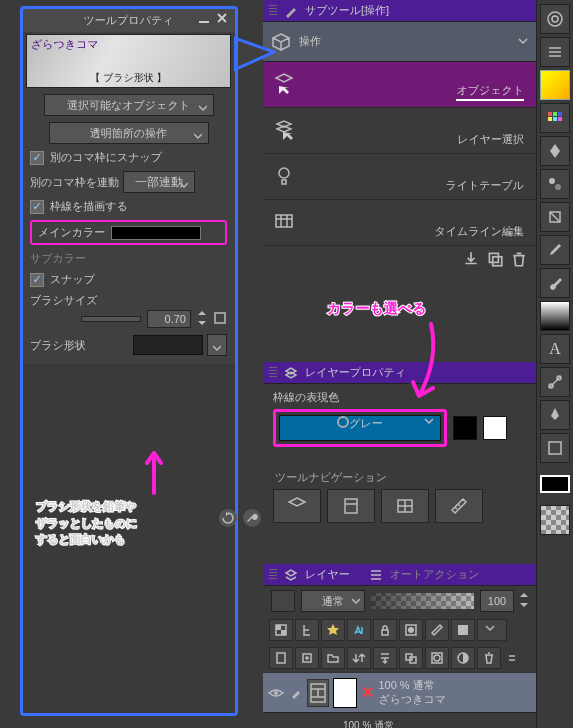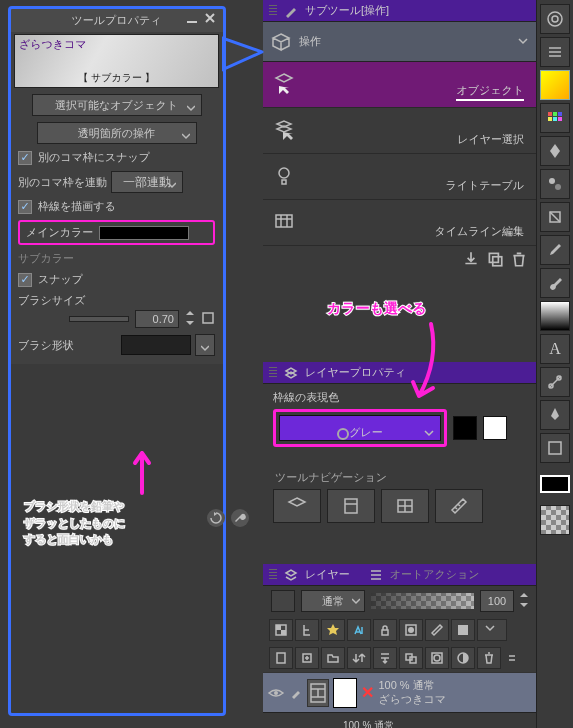--- a/index.html
+++ b/index.html
@@ -1,17 +1,17 @@
 <!DOCTYPE html>
 <html><head>
 <meta charset="utf-8">
 <style>
 *{box-sizing:border-box;margin:0;padding:0;font-family:"Meiryo","MS PGothic",sans-serif;font-size:11px;color:#ccc;-webkit-user-select:none;user-select:none}
 body{background:#3a3a3a;width:573px;height:728px;overflow:hidden;position:relative}
-.col-left{position:absolute;left:0;top:0;width:263px;height:537px}
+.col-left{position:absolute;left:12px;top:0;width:263px;height:537px}
 .col-mid{position:absolute;left:263px;top:0;width:273px;height:728px}
 .col-right{position:absolute;right:0;top:0;width:37px;height:728px;background:#3a3a3a;border-left:1px solid #222;display:flex;flex-direction:column;align-items:center;gap:3px;padding-top:4px}
 .panel-tab{background:#4c1d95;height:22px;display:flex;align-items:center;padding:0 6px;gap:6px;border-bottom:1px solid #222}
 .tab-grip{width:8px;height:12px;background:repeating-linear-gradient(#666 0 1px,transparent 1px 3px)}
 .tab-icon{width:16px;height:16px;display:flex;align-items:center;justify-content:center}
 .tab-icon svg{width:14px;height:14px;fill:#aaa}
 .tp-outline{position:absolute;left:8px;top:6px;width:218px;height:710px;border:3px solid #3a6fff;border-radius:4px;pointer-events:none;z-index:5}
 .tp-panel{position:absolute;left:10px;top:8px;width:213px;background:#404040}
 .tp-header{height:24px;background:#4a4a4a;display:flex;align-items:center;justify-content:center;position:relative;color:#ddd;font-size:10px}
 .tp-header .close{position:absolute;right:6px;top:3px;width:14px;height:14px;cursor:pointer}
@@ -46,21 +46,21 @@
 .st-row{height:46px;border-bottom:1px solid #2a2a2a;display:flex;align-items:flex-end;justify-content:flex-end;padding:0 12px 6px 0;position:relative;cursor:pointer}
 .st-row .st-ic{position:absolute;left:10px;top:10px;width:22px;height:22px}
 .st-row.sel{background:#701a75}
 .st-underline{border-bottom:2px solid #fff;padding-bottom:1px}
 .panel-icons-row{display:flex;justify-content:flex-end;gap:6px;padding:4px 8px}
 .mini-ic{width:18px;height:18px;display:flex;align-items:center;justify-content:center;cursor:pointer}
 .lp-panel{position:absolute;left:0;top:362px;width:273px}
 .lp-body{padding:6px 10px 8px 10px}
 .lp-label{color:#ccc;margin-bottom:4px}
 .lp-outline{border:3px solid #ff1fd6;border-radius:3px;padding:3px;display:inline-block}
-.lp-select{width:162px;height:26px;background:#6d28d9;border:1px solid #111;display:flex;align-items:flex-end;justify-content:center;cursor:pointer;position:relative}
+.lp-select{width:162px;height:26px;background:#0369a1;border:1px solid #111;display:flex;align-items:flex-start;justify-content:center;cursor:pointer;position:relative}
 .lp-select .circ{width:12px;height:12px;border:2px solid #aaa;border-radius:50%}
 .lp-swatch{width:24px;height:24px;display:inline-block;margin-left:6px;vertical-align:middle;cursor:pointer;border:1px solid #111}
 .nav-label{color:#aaa;margin:23px 0 4px 2px}
 .nav-btns{display:flex;gap:6px}
 .nav-btn{width:48px;height:34px;background:#4a4a4a;border:1px solid #222;display:flex;align-items:center;justify-content:center;cursor:pointer}
 .layer-panel{position:absolute;left:0;top:564px;width:273px}
 .layer-top{display:flex;align-items:center;gap:6px;padding:4px 8px}
 .lt-check{width:24px;height:22px;background:#444;border:1px solid #222;cursor:pointer}
 .lt-mode{width:64px;height:22px;background:#555;border:1px solid #222;display:flex;align-items:center;justify-content:center;cursor:pointer;position:relative}
 .lt-opacity-bar{flex:1;height:16px;background:repeating-conic-gradient(#888 0 25%,#bbb 0 50%) 0/10px 10px}
@@ -97,21 +97,21 @@
       <span>ツールプロパティ</span>
       <span class="min"><svg viewBox="0 0 14 14">
             <rect x="2" y="10" width="10" height="2" fill="#ccc"></rect>
           </svg></span>
       <span class="close"><svg viewBox="0 0 14 14">
             <path d="M3 3 L11 11 M11 3 L3 11" stroke="#ccc" stroke-width="2"></path>
           </svg></span>
     </div>
     <div class="preset-box">
       <div class="preset-name">ざらつきコマ</div>
-      <div class="preset-status">【 サブカラー 】</div>
+      <div class="preset-status">【 ブラシ形状 】</div>
     </div>
     <div class="tp-body">
       <div class="dropdown" style="width:170px;margin:0 auto">
         <span>選択可能なオブジェクト</span>
         <span class="arrow"><svg viewBox="0 0 8 8">
               <path d="M0 2 L4 6 L8 2" class="s"></path>
             </svg></span>
       </div>
       <div class="dropdown small" style="margin:0 auto">
         <span>透明箇所の操作</span>

